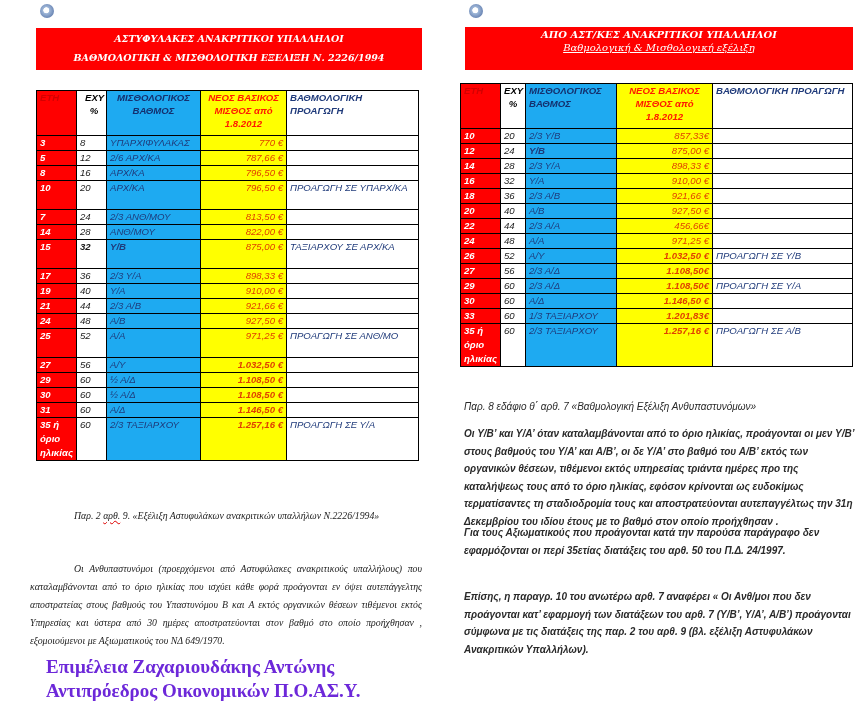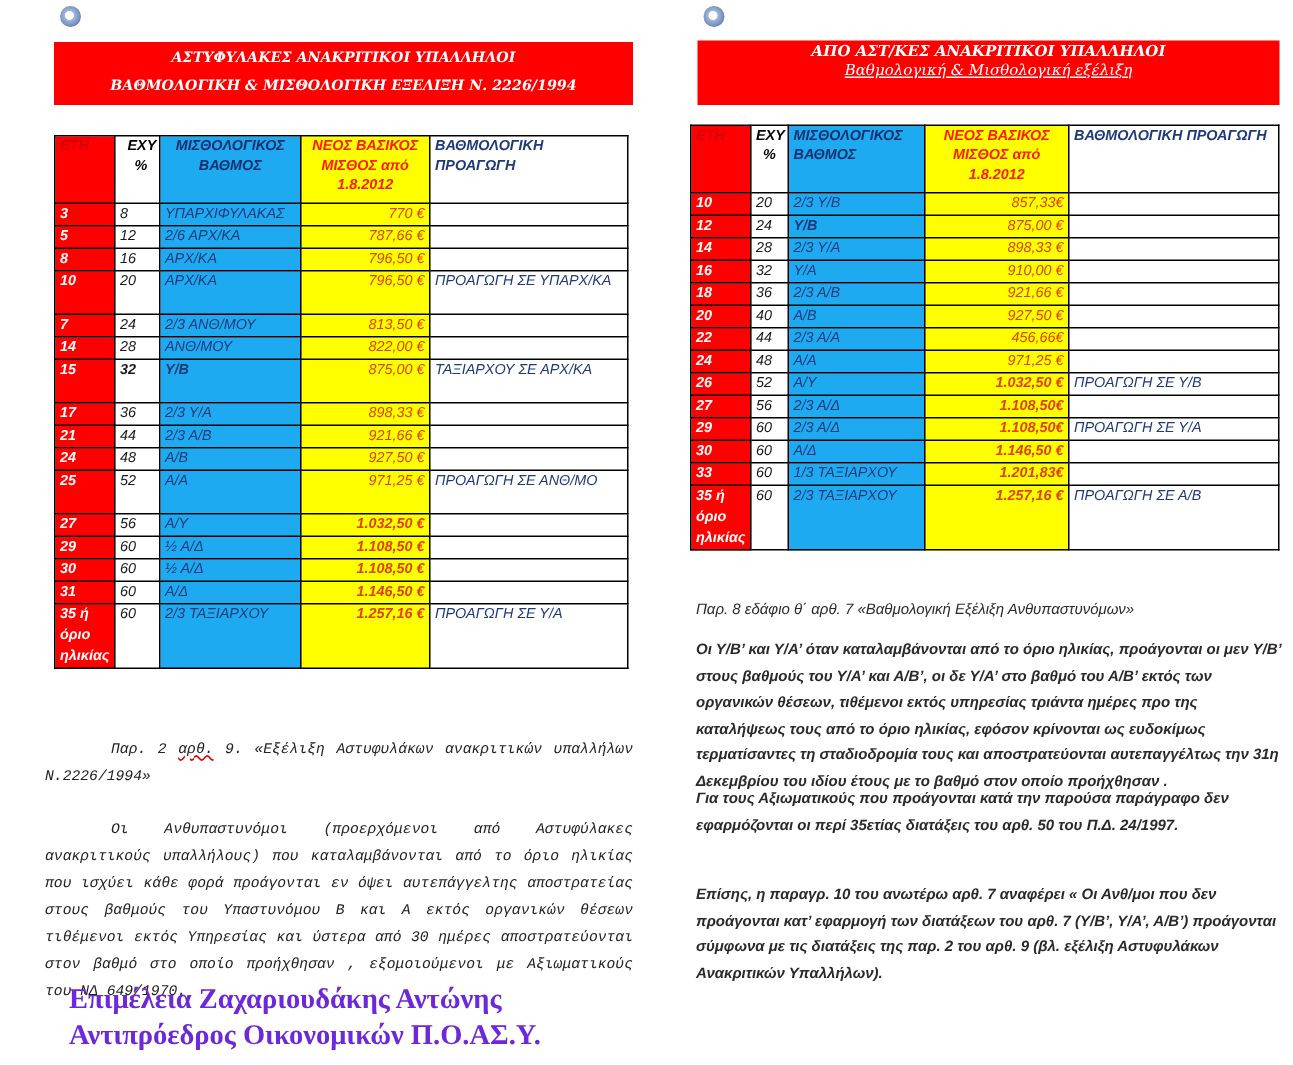--- a/index.html
+++ b/index.html
@@ -27,21 +27,21 @@
   table.grid tr.head td.c-grade { text-align: center; color: #14306e; }
   table.grid tr.head td.c-salary { text-align: center; color: #ff1a00; font-weight: bold; }
   table.grid tr.head td.c-promo { color: #1f3a7a; font-weight: bold; }
   table.grid .bold { font-weight: bold; }
   table.grid .strong-sal { font-weight: bold; }
 
   #tbl-left { left: 36px; top: 90px; width: 383px; }
   #tbl-right { left: 460px; top: 83px; width: 393px; }
 
   .para { position: absolute; font-family: "DejaVu Sans", sans-serif; font-style: italic; color: #222; }
-  .left-text { left: 30px; width: 392px; font-size: 9.8px; line-height: 18px; text-align: justify; font-family: Liberation Mono, monospace; }
+  .left-text { left: 30px; width: 392px; font-size: 9.8px; line-height: 18px; text-align: justify; font-family: Liberation Serif, serif; margin-top: 16px; }
   .indent { text-indent: 44px; }
   .right-text { left: 464px; width: 394px; font-size: 10px; line-height: 17.5px; font-family: "Liberation Sans", sans-serif; color: #2a2a2a; font-weight: bold; font-style: italic; }
   .right-text.light { font-weight: normal; }
   .squiggle { text-decoration: underline wavy #d00; text-decoration-thickness: 1px; }
   .credit { position: absolute; left: 46px; font-family: "Liberation Serif", serif; font-weight: bold; font-size: 19px; color: #6d28d9; line-height: 24px; }
 </style>
 </head>
 <body>
 
 <div>
@@ -119,20 +119,27 @@
           <td class="c-promo" style="height: 28px;">ΤΑΞΙΑΡΧΟΥ ΣΕ ΑΡΧ/ΚΑ</td>
         </tr>
         <tr>
           <td class="c-years">17</td>
           <td class="c-exy">36</td>
           <td class="c-grade">2/3 Υ/Α</td>
           <td class="c-salary">898,33 €</td>
           <td class="c-promo"></td>
         </tr>
         <tr>
+          <td class="c-years">19</td>
+          <td class="c-exy">40</td>
+          <td class="c-grade">Υ/Α</td>
+          <td class="c-salary">910,00 €</td>
+          <td class="c-promo"></td>
+        </tr>
+        <tr>
           <td class="c-years">21</td>
           <td class="c-exy">44</td>
           <td class="c-grade">2/3 Α/Β</td>
           <td class="c-salary">921,66 €</td>
           <td class="c-promo"></td>
         </tr>
         <tr>
           <td class="c-years">24</td>
           <td class="c-exy">48</td>
           <td class="c-grade">Α/Β</td>

